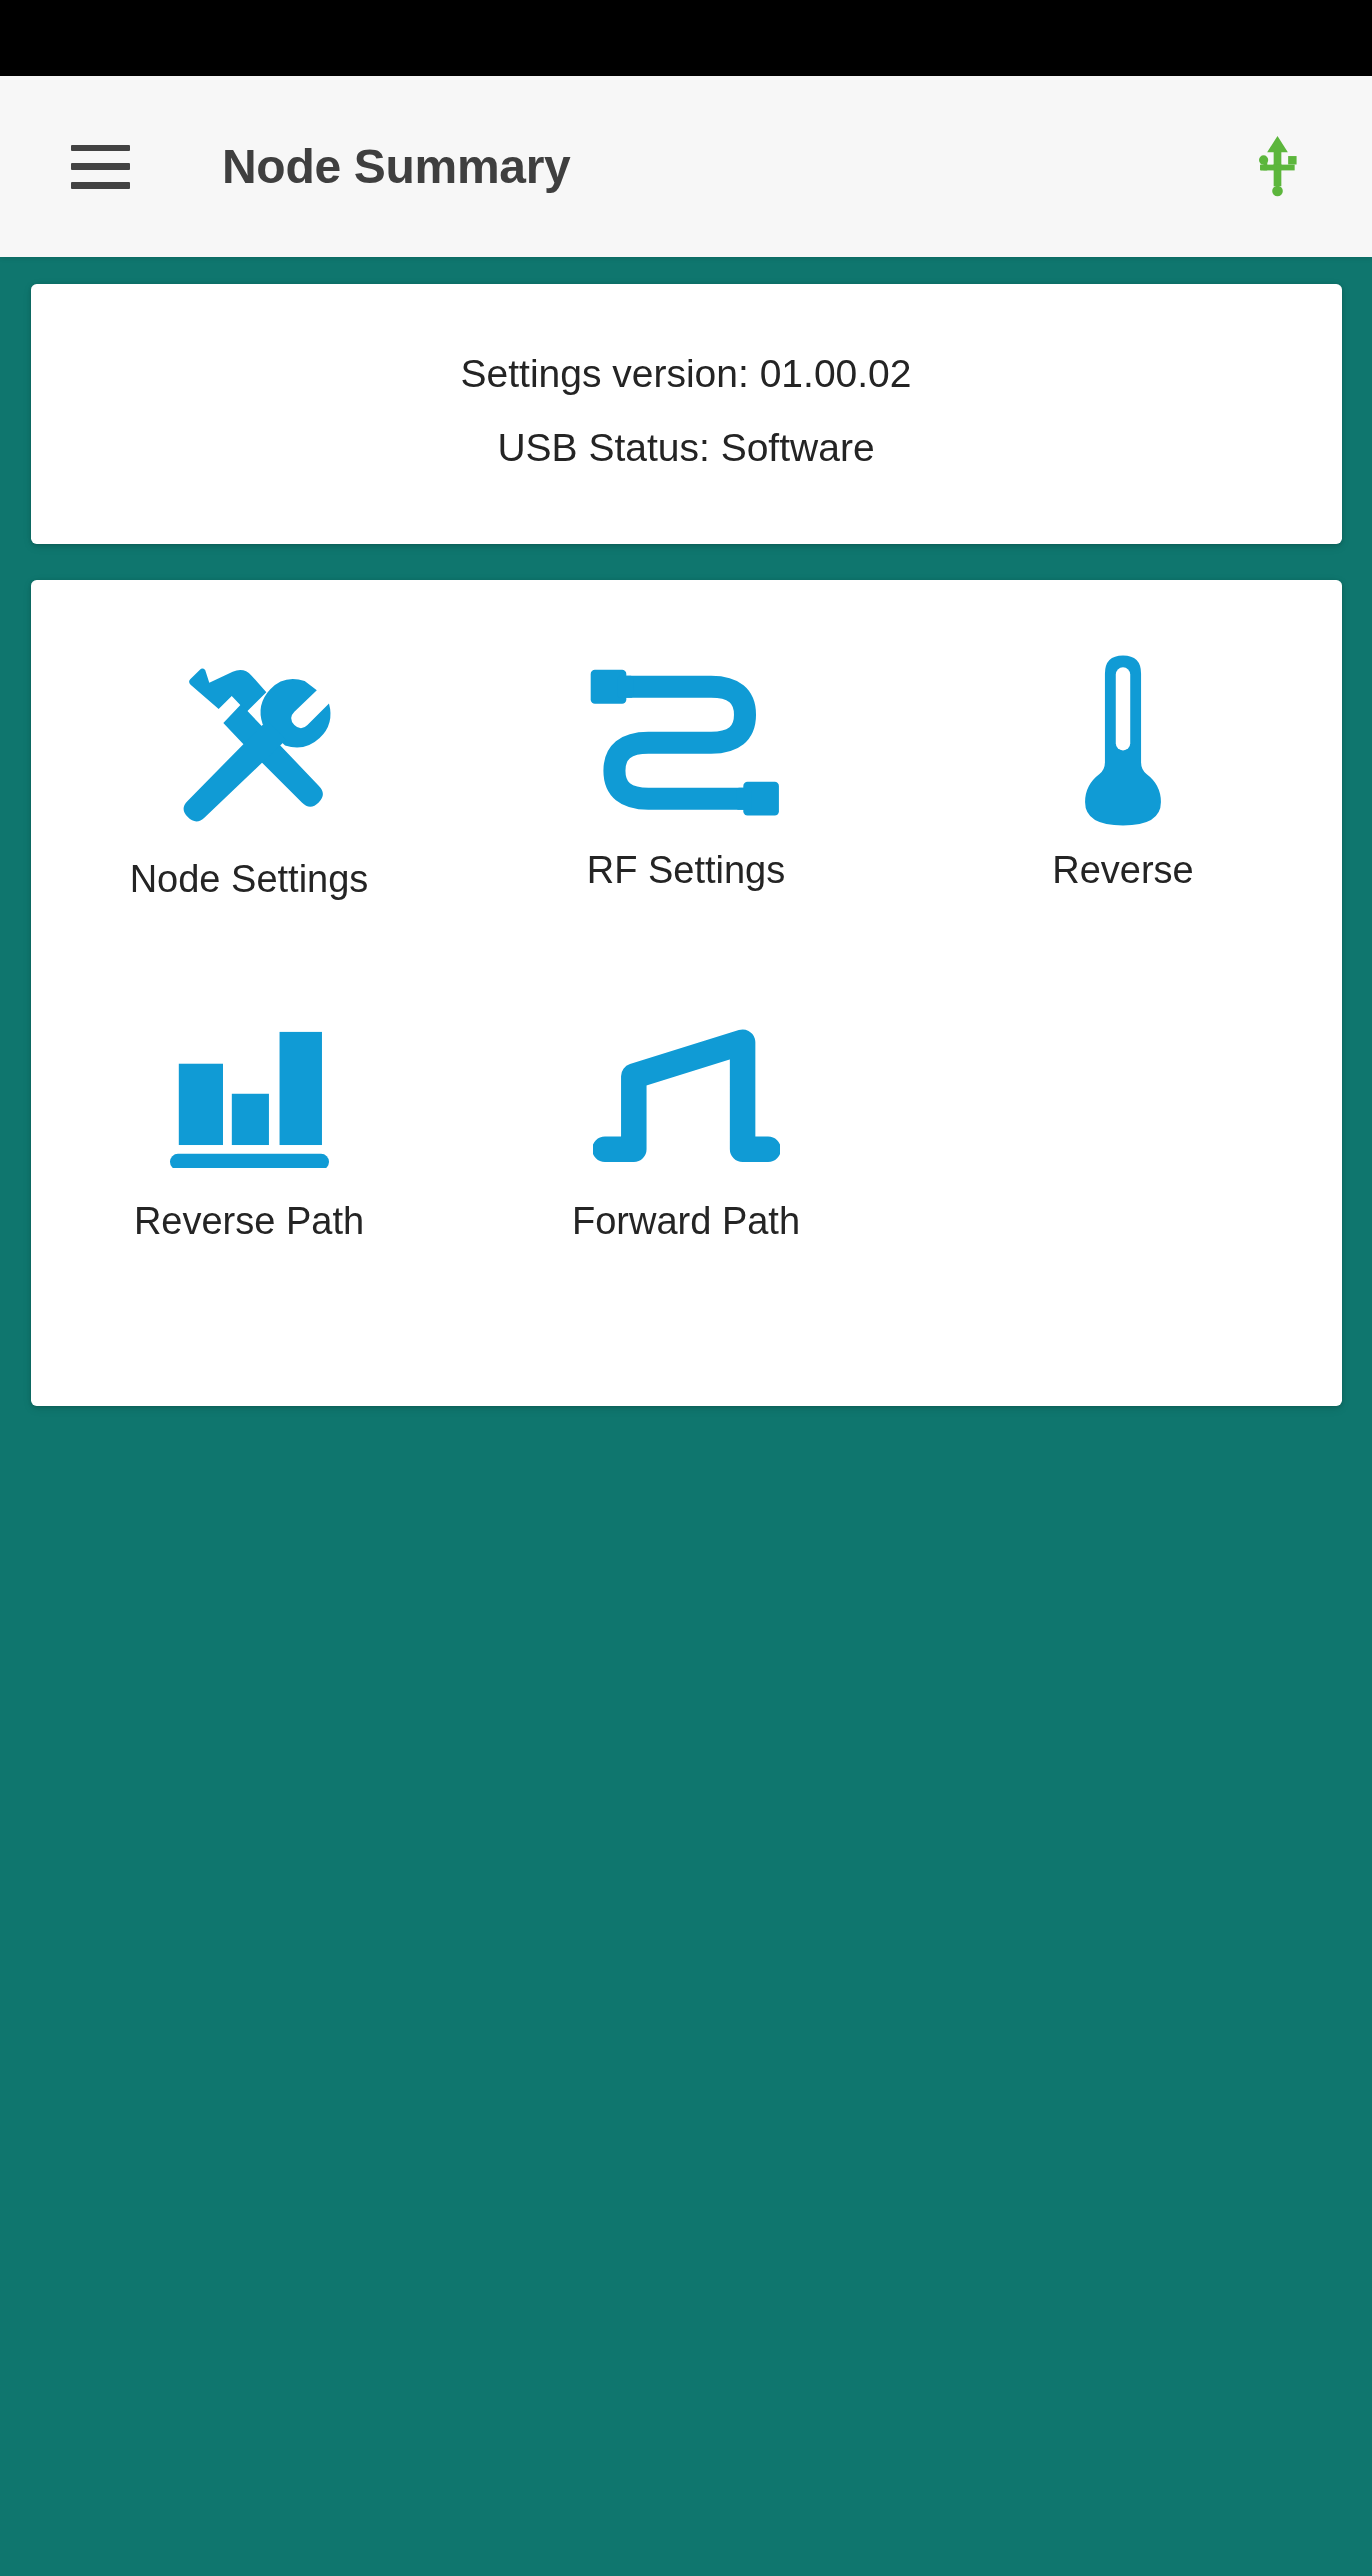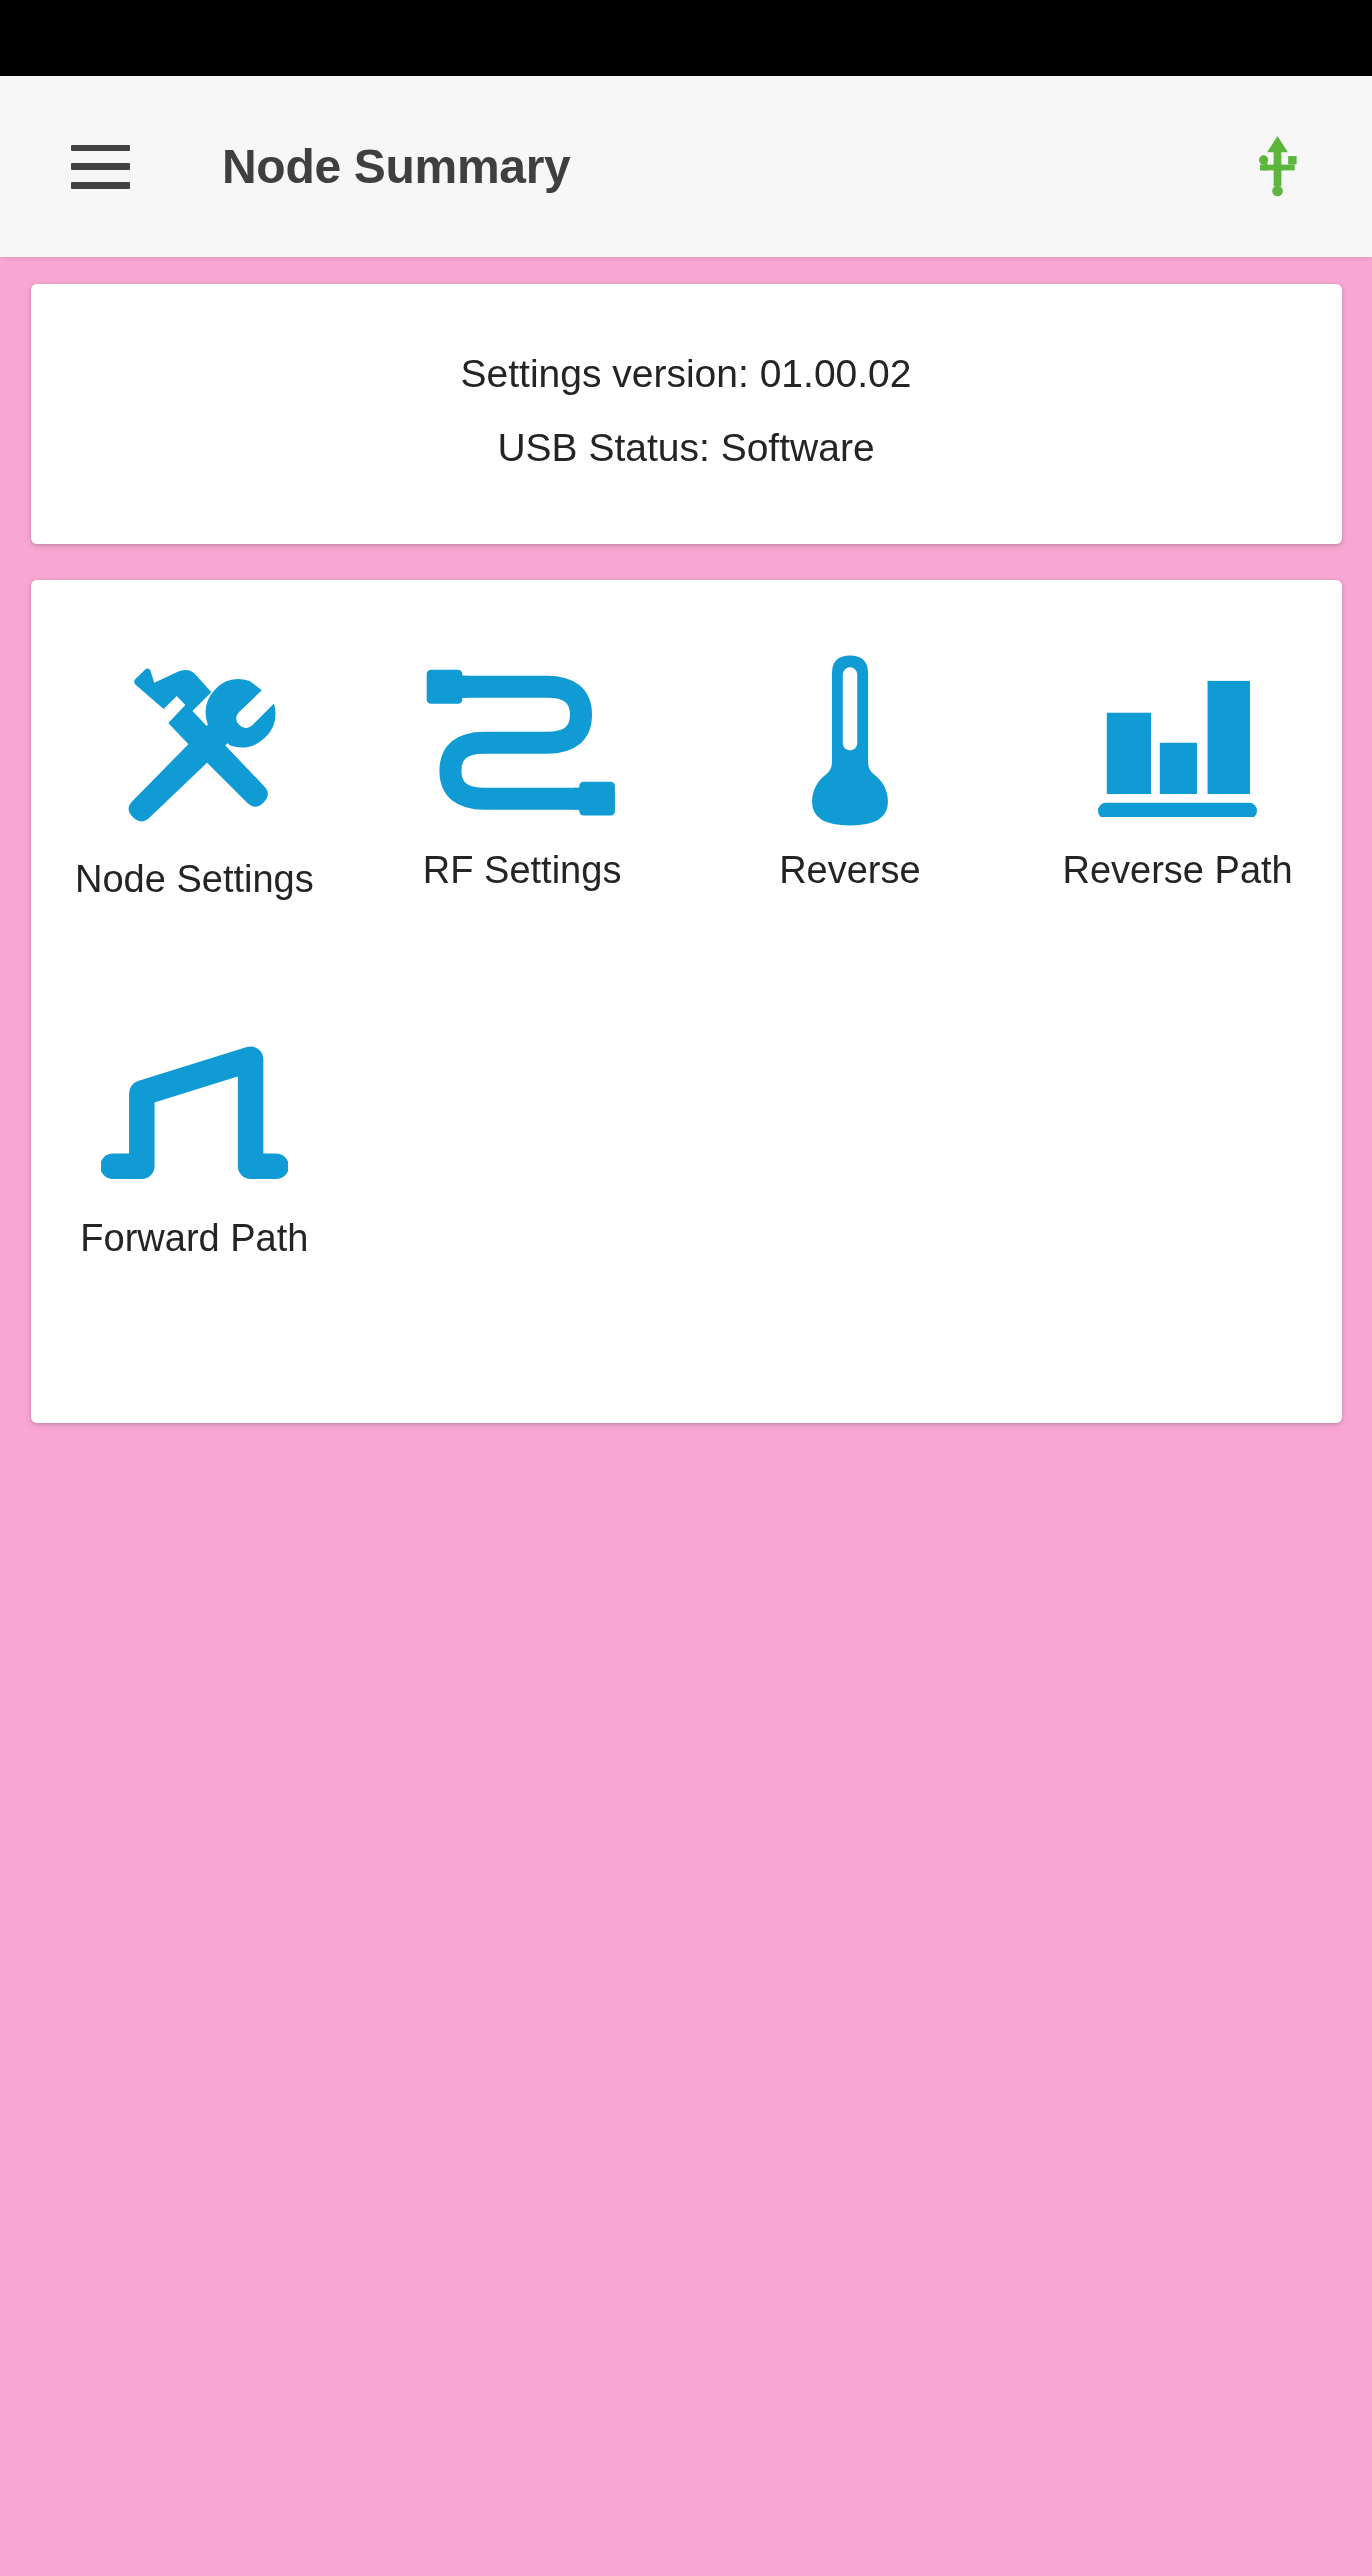--- a/index.html
+++ b/index.html
@@ -9,21 +9,21 @@
     height: 2576px;
     background: #ffffff;
     font-family: "Liberation Sans", sans-serif;
     overflow: hidden;
   }
 
   #app {
     position: relative;
     width: 1372px;
     height: 2576px;
-    background: #f9a8d4;
+    background: #0f766e;
   }
 
   
   .status-bar {
     height: 76px;
     width: 100%;
     background: #000000;
   }
 
   
@@ -100,22 +100,22 @@
     white-space: nowrap;
   }
 
   .card-menu {
     margin-top: 36px;
     padding: 65px 0 59px 0;
   }
 
   .menu-grid {
     display: grid;
-    grid-template-columns: 1fr 1fr 1fr 1fr;
-    row-gap: 17px;
+    grid-template-columns: 1fr 1fr 1fr;
+    row-gap: 0;
   }
 
   .menu-cell {
     display: flex;
     flex-direction: column;
     align-items: center;
     justify-content: flex-start;
     height: 351px;
     cursor: pointer;
     user-select: none;

